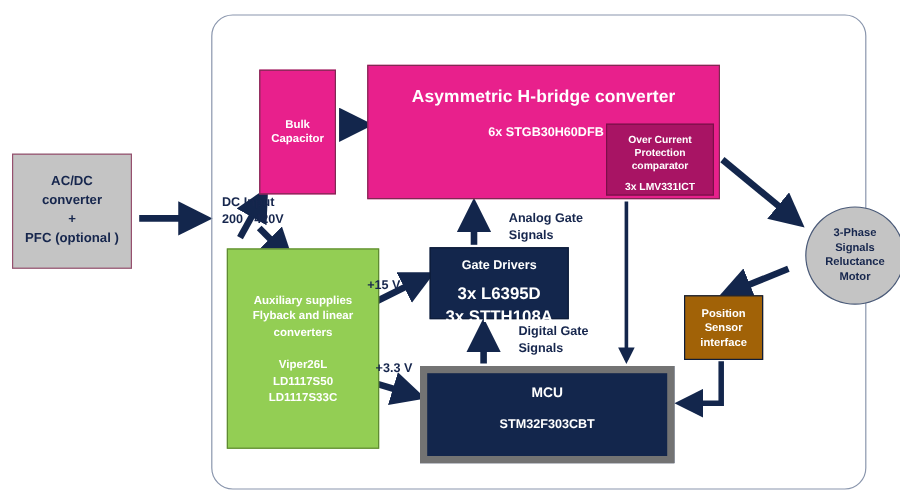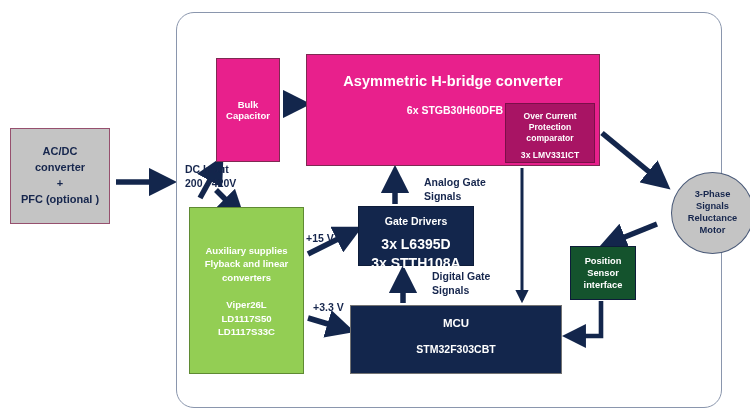--- a/index.html
+++ b/index.html
@@ -47,45 +47,45 @@
     text-align:center;font-size:10.5px;line-height:1.35;font-weight:bold;
   }
   #ocp{
     left:505px;top:103px;width:90px;height:60px;
     background:#a81464;border:1px solid #7b0f49;
     font-size:8.6px;line-height:1.3;justify-content:center;padding-top:6px;
   }
   #ocp .ocp2{margin-top:6px;font-size:8.6px;}
 
   #aux{
-    left:189px;top:207px;width:115px;height:167px;
+    left:189px;top:207px;width:127px;height:167px;
     background:#93ce54;border:1px solid #5f8a33;
     justify-content:flex-start;padding-top:36px;font-size:9.6px;line-height:1.4;
   }
   #aux .aux2{margin-top:14px;font-size:9.6px;line-height:1.4;}
 
   #gatedrv{
     left:358px;top:206px;width:116px;height:60px;
     background:#13264c;border:1px solid #0d1c39;
     justify-content:flex-start;padding-top:8px;
   }
   #gatedrv .ttl{font-size:10.5px;}
   #gatedrv .parts{margin-top:8px;font-size:14px;line-height:1.3;font-weight:bold;}
 
   #mcu{
-    left:350px;top:305px;width:212px;height:69px;
-    background:#13264c;border:1px solid #737373;
+    left:350px;top:305px;width:212px;height:81px;
+    background:#13264c;border:6px solid #737373;
     justify-content:flex-start;padding-top:11px;
   }
   #mcu .ttl{font-size:11.5px;}
   #mcu .parts{margin-top:12px;font-size:10.5px;font-weight:bold;}
 
   #possens{
     left:570px;top:246px;width:66px;height:54px;
-    background:#14532d;border:1px solid #0d1c39;font-size:9.3px;line-height:1.32;
+    background:#a16207;border:1px solid #0d1c39;font-size:9.3px;line-height:1.32;
   }
 
   #motor{
     left:671px;top:172px;width:83px;height:82px;border-radius:50%;
     background:#c4c4c4;border:1.3px solid #4a5a78;
     color:#16264d;font-size:9.3px;line-height:1.28;
   }
 
   
   .lbl{

